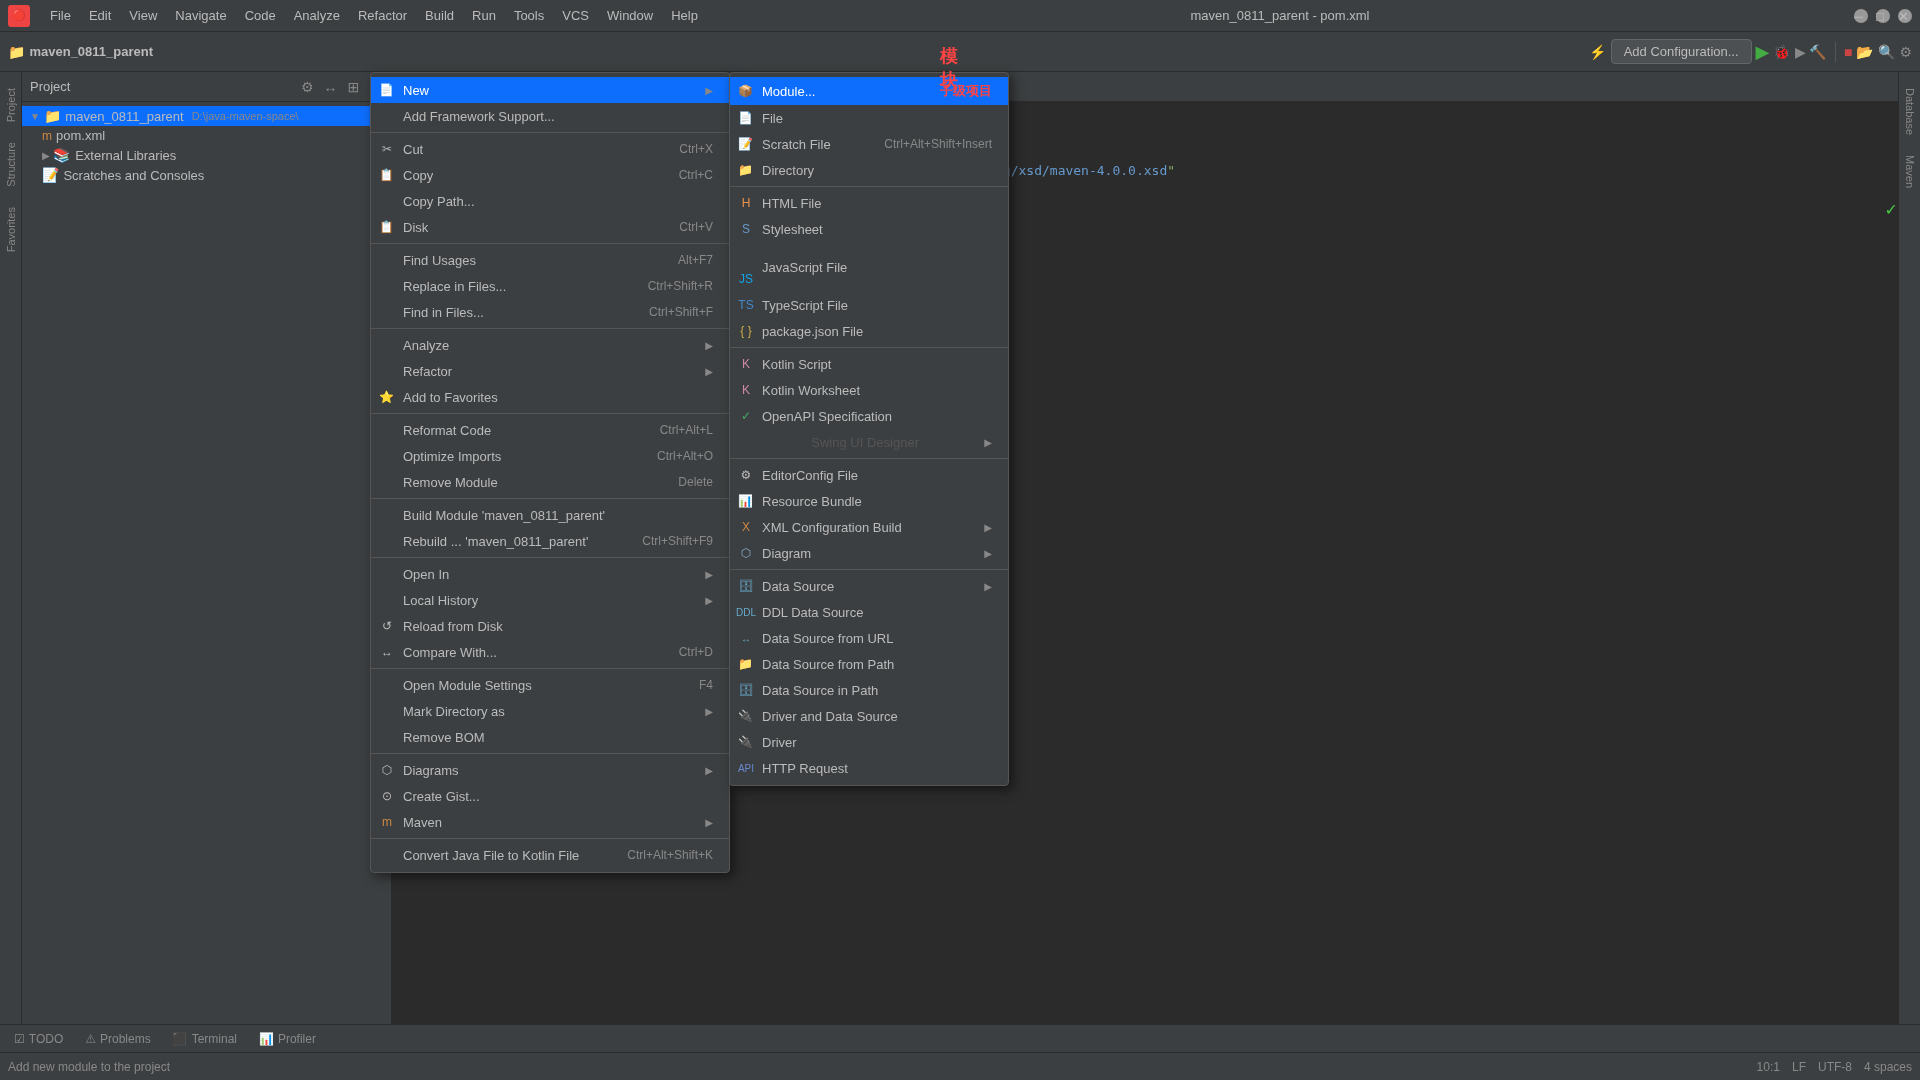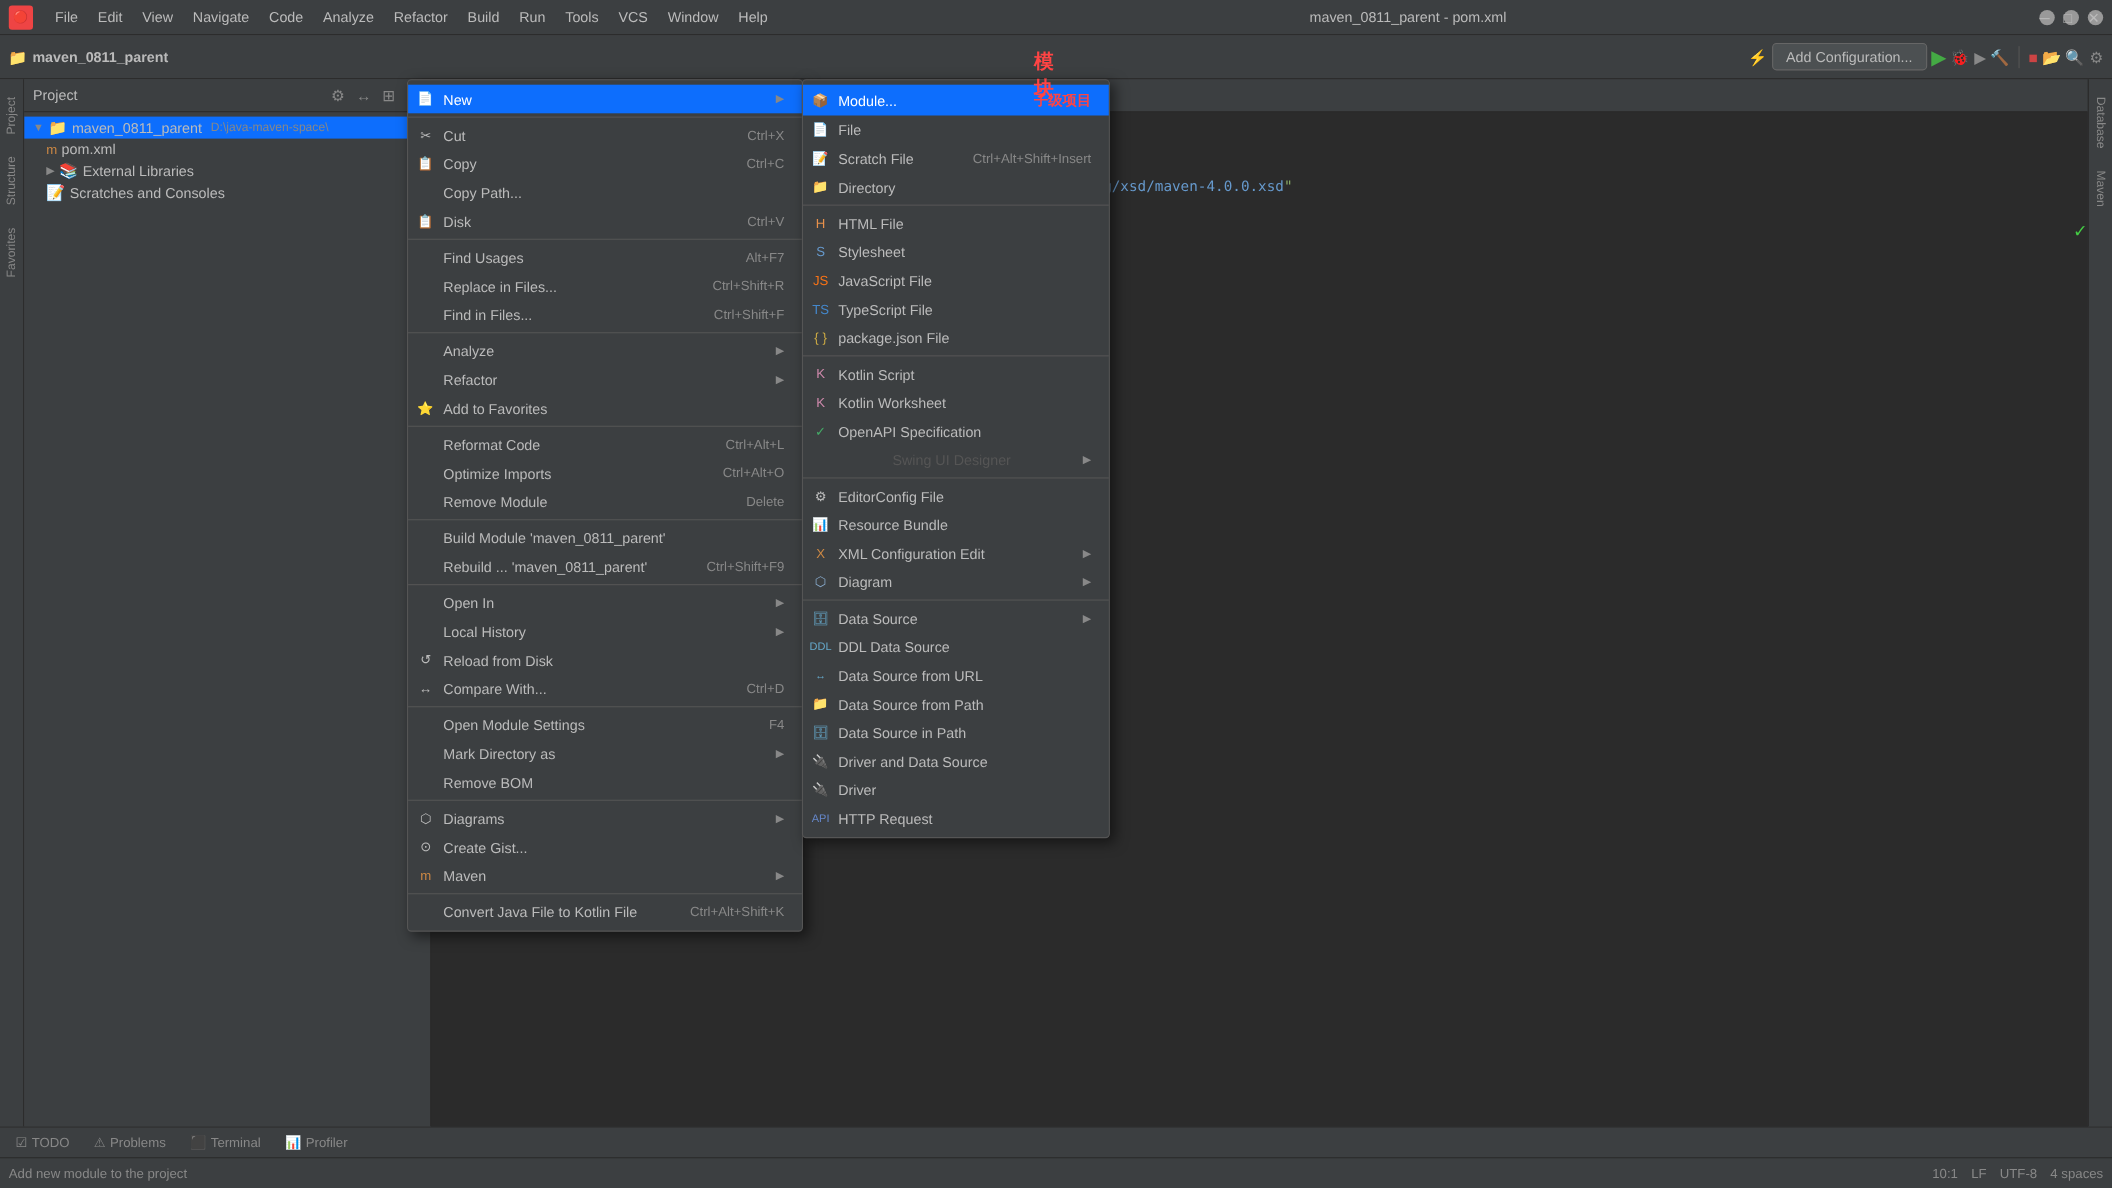--- a/index.html
+++ b/index.html
@@ -301,21 +301,21 @@
     }
     .right-tab-vertical {
       writing-mode: vertical-rl;
       font-size: 11px;
       color: #888;
       padding: 8px 2px;
       cursor: pointer;
     }
     .ctx-item-html { color: #e8914b; }
     .ctx-item-css { color: #6699cc; }
-    .ctx-item-js { color: #f97316; }
+    .ctx-item-js { color: #0ea5e9; margin-top: 24px; }
     .ctx-item-ts { color: #4488cc; }
     .ctx-item-pkg { color: #ccaa44; }
     .ctx-item-kotlin { color: #cc88aa; }
     .ctx-item-green { color: #44aa66; }
     .ctx-item-gray { color: #888888; }
     .ctx-item-db { color: #66aacc; }
     .ctx-item-xml { color: #cc8844; }
     .ctx-item-diagram { color: #88aacc; }
     .ctx-item-driver { color: #66aacc; }
     .ctx-item-http { color: #6688cc; }
@@ -467,20 +467,24 @@
 <div class="context-menu-overlay">
 
   <div class="context-menu" style="position:absolute; left:0; top:0;">
 
     <div class="ctx-item active">
       <span class="ctx-item-icon">📄</span>
       <span class="ctx-item-label">New</span>
       <span class="ctx-arrow">▶</span>
     </div>
 
+    <div class="ctx-item">
+      <span class="ctx-item-icon"></span>
+      <span class="ctx-item-label">Add Framework Support...</span>
+    </div>
 
     <div class="ctx-separator"></div>
 
     <div class="ctx-item">
       <span class="ctx-item-icon">✂</span>
       <span class="ctx-item-label">Cut</span>
       <span class="ctx-shortcut">Ctrl+X</span>
     </div>
 
     <div class="ctx-item">
@@ -726,21 +730,21 @@
       <span class="ctx-item-label">EditorConfig File</span>
     </div>
 
     <div class="ctx-item">
       <span class="ctx-item-icon">📊</span>
       <span class="ctx-item-label">Resource Bundle</span>
     </div>
 
     <div class="ctx-item">
       <span class="ctx-item-icon ctx-item-xml">X</span>
-      <span class="ctx-item-label">XML Configuration Edit</span>
+      <span class="ctx-item-label">XML Configuration Build</span>
       <span class="ctx-arrow">▶</span>
     </div>
 
     <div class="ctx-item">
       <span class="ctx-item-icon ctx-item-diagram">⬡</span>
       <span class="ctx-item-label">Diagram</span>
       <span class="ctx-arrow">▶</span>
     </div>
 
     <div class="ctx-separator"></div>

